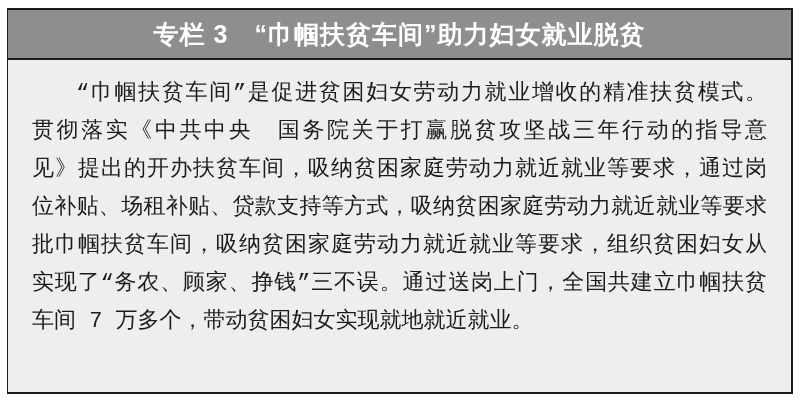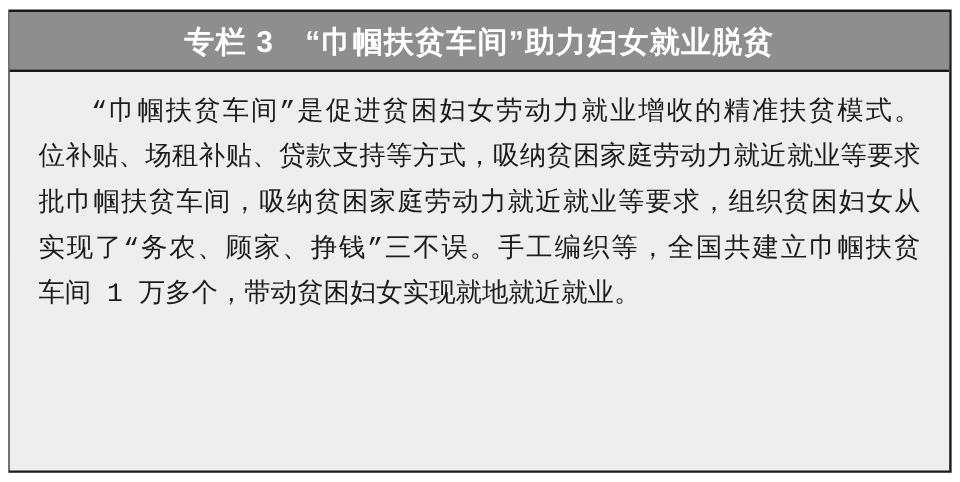--- a/index.html
+++ b/index.html
@@ -66,19 +66,21 @@
 </head>
 <body>
 
 <div class="page">
   <div class="panel">
     <div class="panel-header">
       <span class="panel-title">专栏 3　“巾帼扶贫车间”助力妇女就业脱贫</span>
     </div>
     <div class="panel-body">
       <p class="bodyline first-line">“巾帼扶贫车间”是促进贫困妇女劳动力就业增收的精准扶贫模式。</p>
+      <p class="bodyline">贯彻落实《中共中央　国务院关于打赢脱贫攻坚战三年行动的指导意</p>
+      <p class="bodyline">见》提出的开办扶贫车间，吸纳贫困家庭劳动力就近就业等要求，通过岗</p>
       <p class="bodyline">位补贴、场租补贴、贷款支持等方式，吸纳贫困家庭劳动力就近就业等要求</p>
       <p class="bodyline">批巾帼扶贫车间，吸纳贫困家庭劳动力就近就业等要求，组织贫困妇女从</p>
-      <p class="bodyline">实现了“务农、顾家、挣钱”三不误。手工编织等，全国共建立巾帼扶贫</p>
-      <p class="bodyline last-line">车间 1 万多个，带动贫困妇女实现就地就近就业。</p>
+      <p class="bodyline">实现了“务农、顾家、挣钱”三不误。通过送岗上门，全国共建立巾帼扶贫</p>
+      <p class="bodyline last-line">车间 7 万多个，带动贫困妇女实现就地就近就业。</p>
     </div>
   </div>
 </div>
 
 </body></html>

